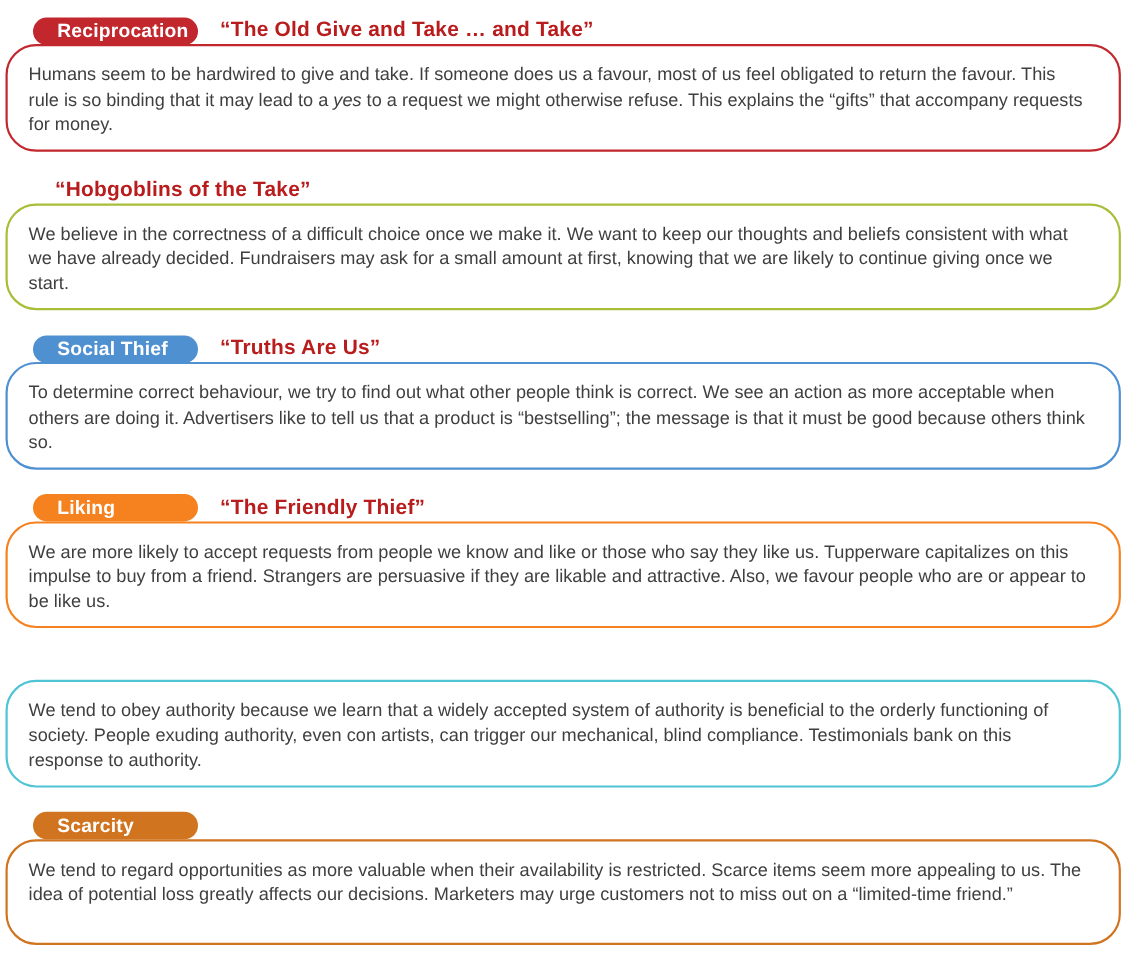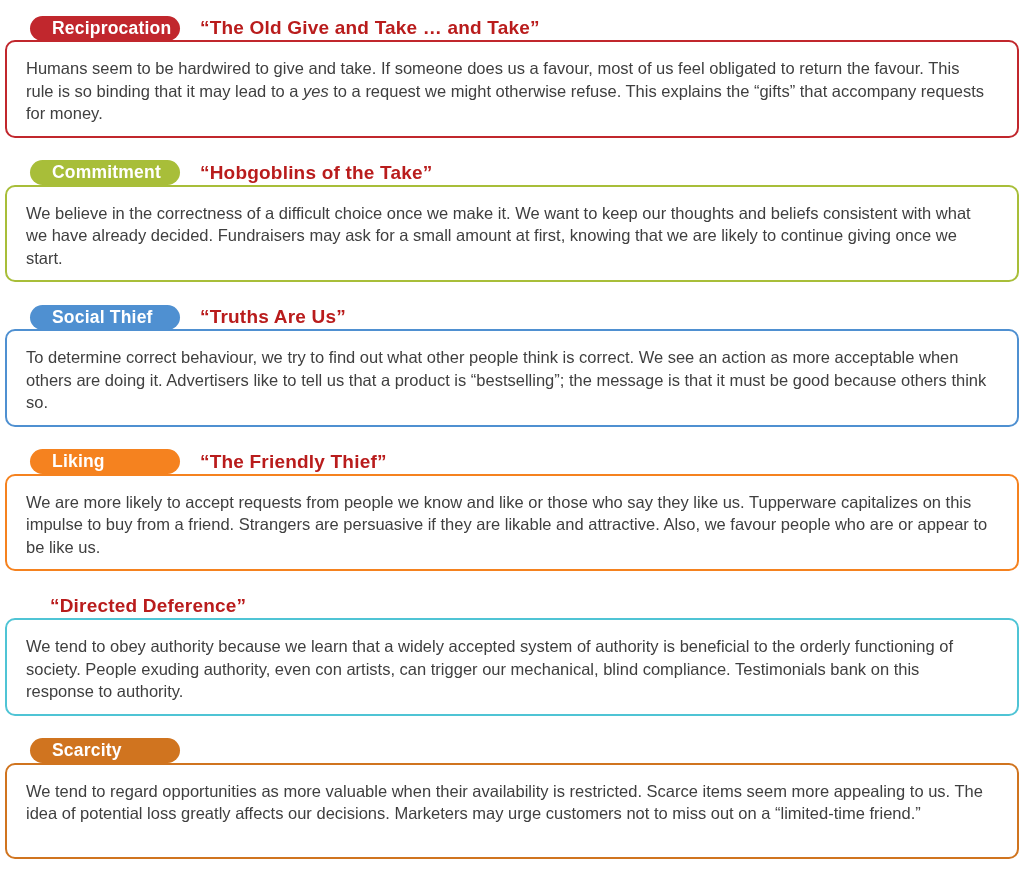--- a/index.html
+++ b/index.html
@@ -50,21 +50,21 @@
     font-weight: bold;
     color: #b91c1c;
     letter-spacing: 0.2px;
     white-space: nowrap;
   }
   .box {
     position: relative;
     z-index: 1;
     margin-top: -6px;
     border: 2.5px solid var(--accent);
-    border-radius: 10px;
+    border-radius: 28px;
     background: #ffffff;
     padding: 15px 26px 11px 19px;
     box-sizing: border-box;
     min-height: 96px;
   }
   .body-text {
     margin: 0;
     font-size: 16.5px;
     line-height: 22.5px;
     color: #3f3f3f;
@@ -81,21 +81,20 @@
       <span class="pill">Reciprocation</span>
       <h2 class="title">“The Old Give and Take … and Take”</h2>
     </div>
     <div class="box">
       <p class="body-text"><span>Humans seem to be hardwired to give and take. If someone does us a favour, most of us feel obligated to return the favour. This rule is so binding that it may lead to a </span><em>yes</em><span> to a request we might otherwise refuse.  This explains the “gifts”  that accompany requests for money.</span></p>
     </div>
   </section>
 
   <section class="principle" style="--accent: #A8BE39;">
     <div class="header-row">
-      <span class="pill">Commitment</span>
       <h2 class="title">“Hobgoblins of the Take”</h2>
     </div>
     <div class="box">
       <p class="body-text"><span>We believe in the correctness of a difficult choice once we make it. We want to keep our thoughts and beliefs consistent with what we have already decided. Fundraisers may ask for a small amount at first, knowing that we are likely to continue giving once we start.</span></p>
     </div>
   </section>
 
   <section class="principle" style="--accent: #4F90D1;">
     <div class="header-row">
       <span class="pill">Social Thief</span>
@@ -111,21 +110,20 @@
       <span class="pill">Liking</span>
       <h2 class="title">“The Friendly Thief”</h2>
     </div>
     <div class="box">
       <p class="body-text"><span>We are more likely to accept requests from people we know and like or those who say they like us.  Tupperware capitalizes on this impulse to buy from a friend. Strangers are persuasive if they are likable and attractive.  Also, we favour people who are or appear to be like us.</span></p>
     </div>
   </section>
 
   <section class="principle" style="--accent: #4FC4D5;">
     <div class="header-row">
-      <h2 class="title">“Directed Deference”</h2>
     </div>
     <div class="box">
       <p class="body-text"><span>We tend to obey authority because we learn that a widely accepted system of authority is beneficial to the orderly functioning of society.  People exuding authority, even con artists, can trigger our mechanical, blind compliance. Testimonials bank on this response to authority.</span></p>
     </div>
   </section>
 
   <section class="principle" style="--accent: #D0741F;">
     <div class="header-row">
       <span class="pill">Scarcity</span>
     </div>

